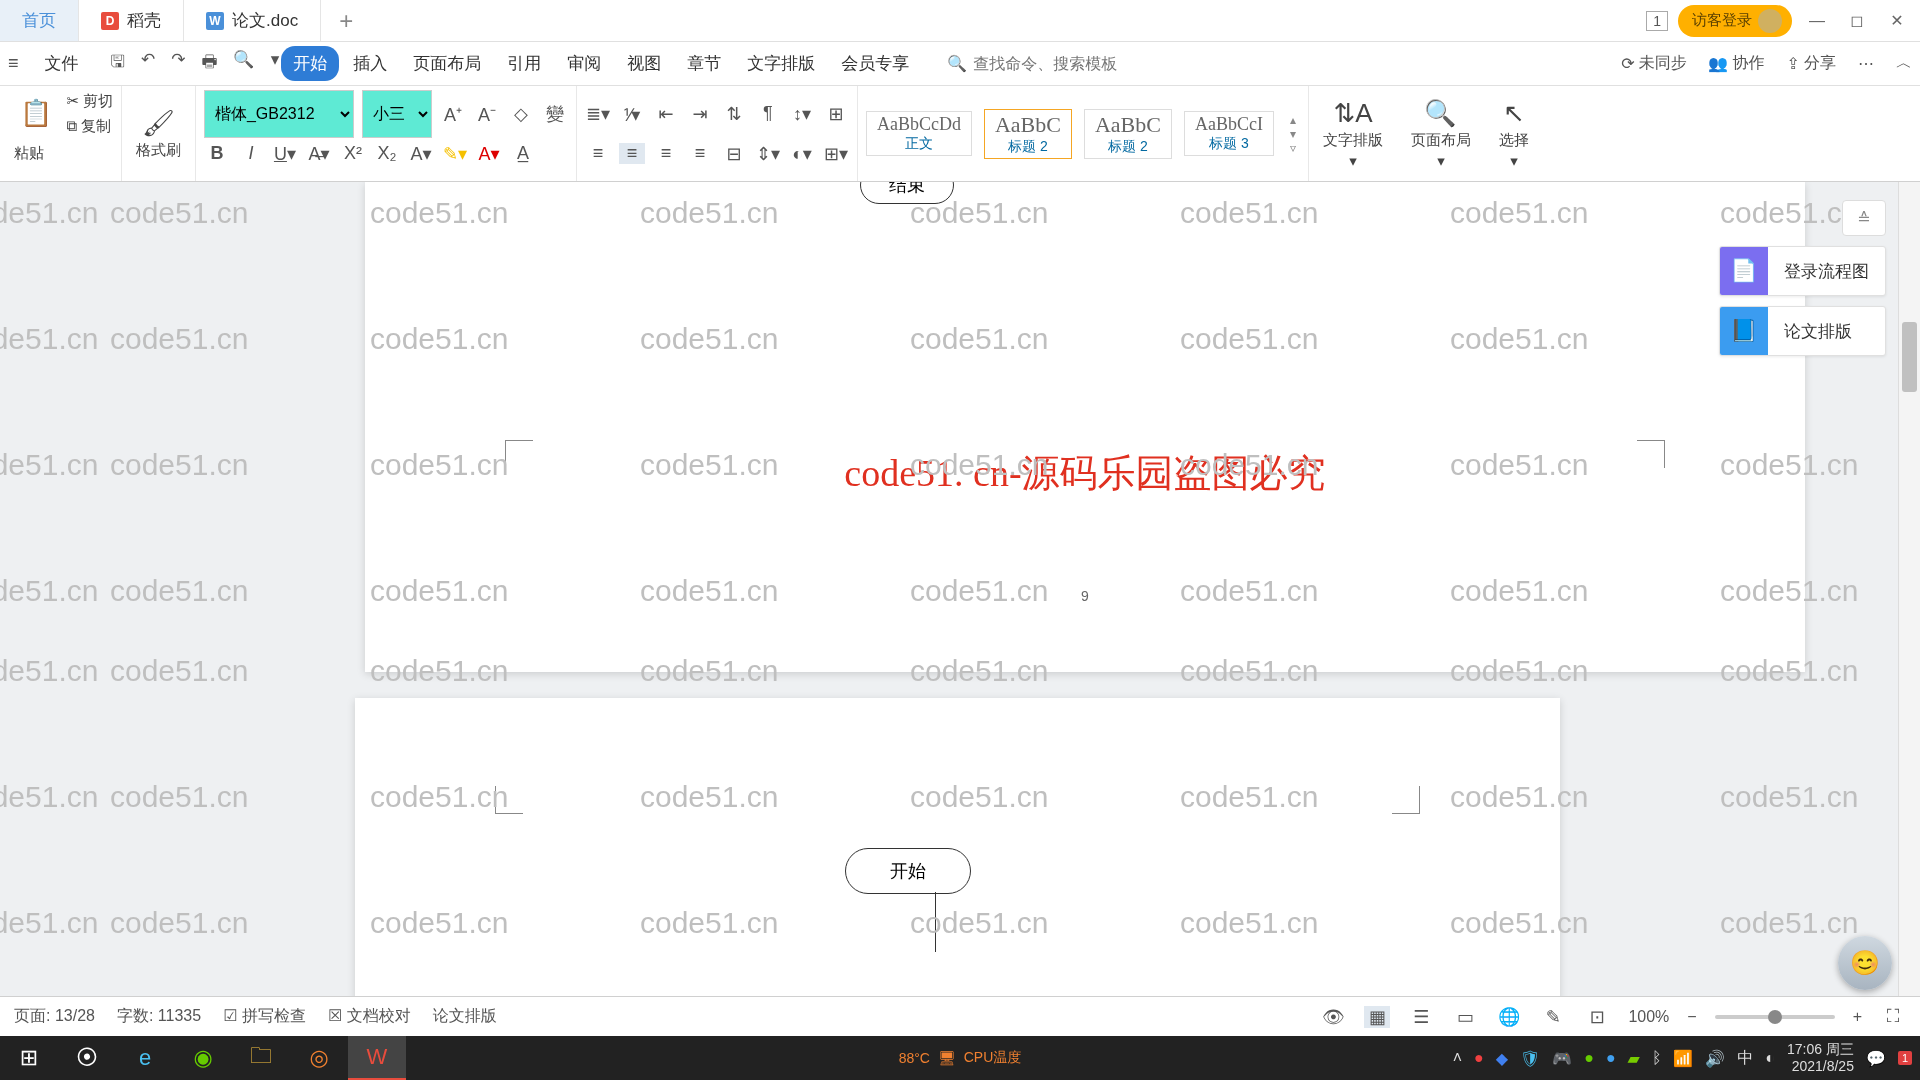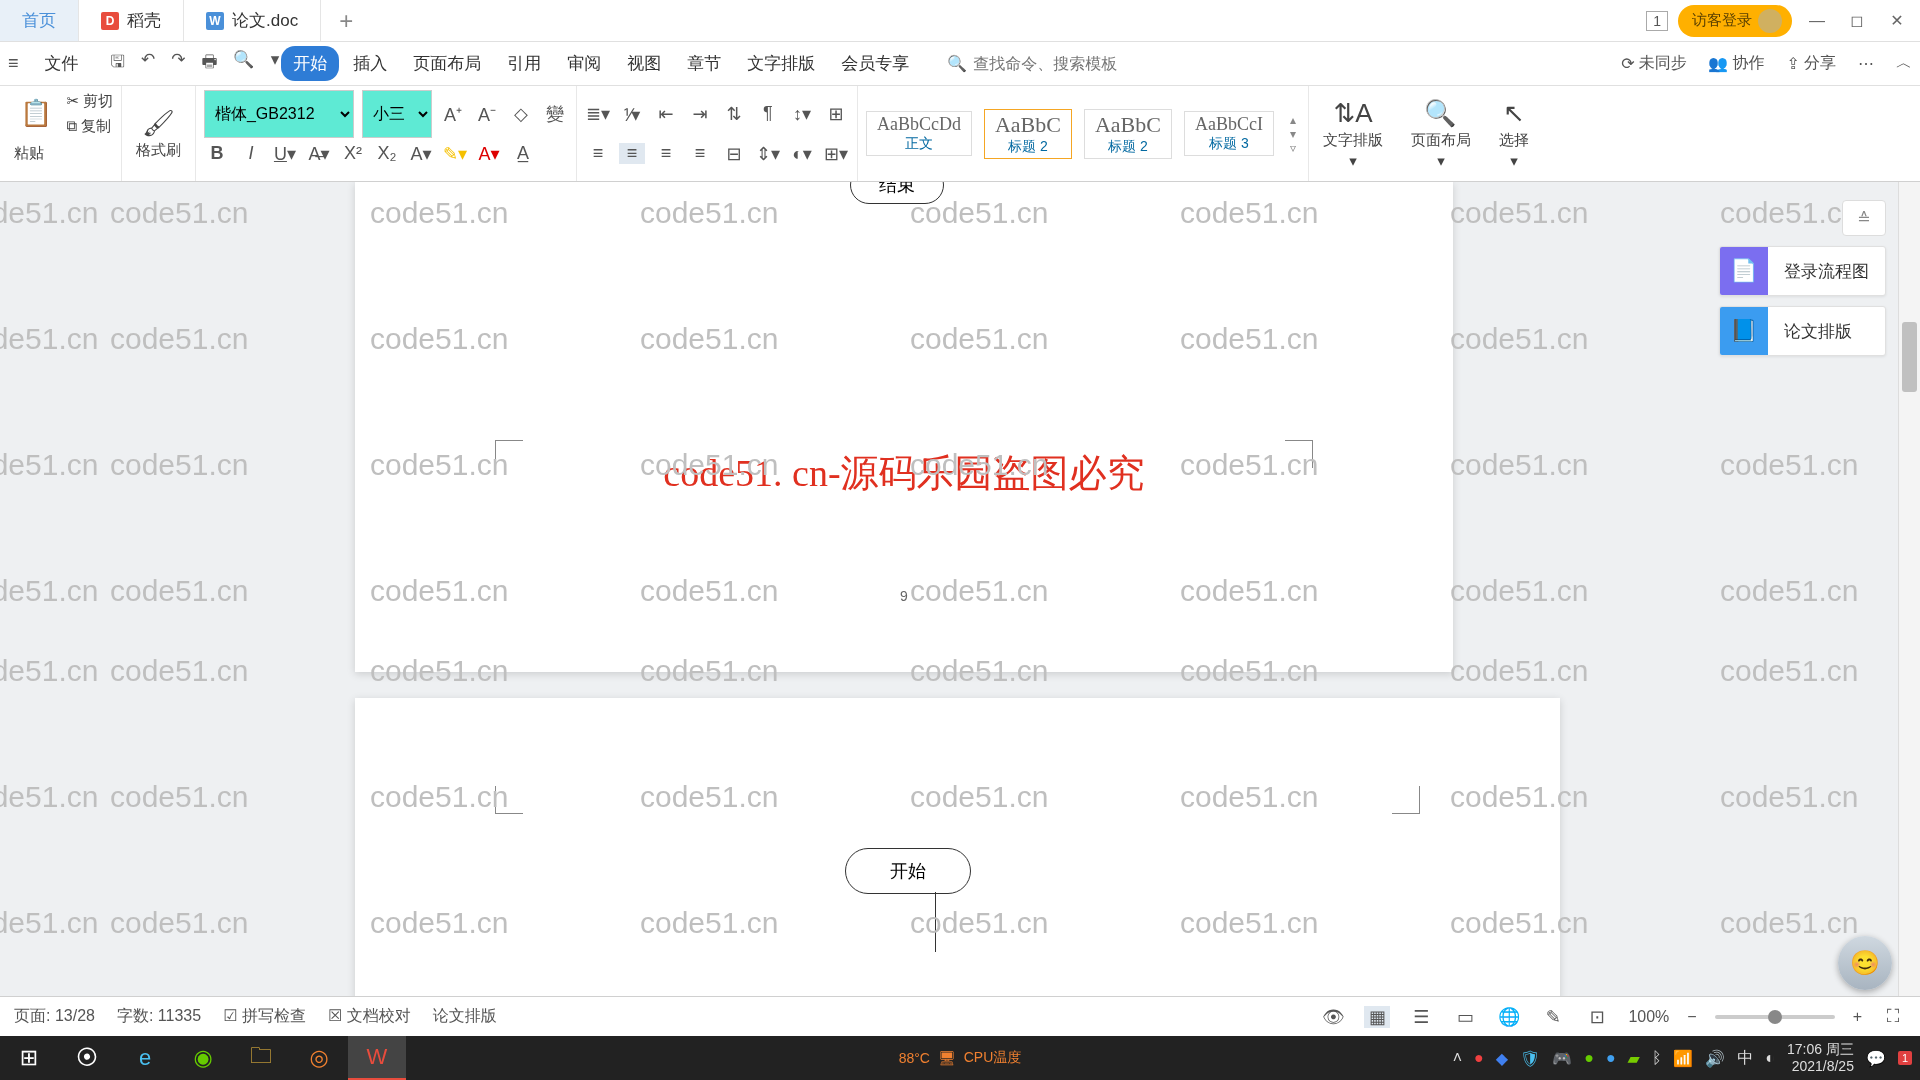--- a/index.html
+++ b/index.html
@@ -45,21 +45,21 @@
 .ribico { width:26px; text-align:center; font-size:18px; color:#555; cursor:pointer; }
 .style-box { border:1px solid #ddd; padding:2px 10px; text-align:center; cursor:pointer; min-width:86px; }
 .style-box.sel { border:1px solid #f5a623; }
 .style-prev { font-family:serif; font-size:18px; color:#666; }
 .style-name { font-size:14px; color:#0369a1; }
 
 
 .docarea { position:absolute; top:182px; bottom:44px; left:0; right:22px; background:#eef0f2; overflow:hidden; }
 .wm { position:absolute; color:#bfbfbf; font-size:30px; font-weight:300; pointer-events:none; }
 .page { position:absolute; background:#fff; box-shadow:0 2px 8px rgba(0,0,0,.15); }
-.page1 { left:355px; top:0; width:1098px; height:490px; }
+.page1 { left:365px; top:0; width:1440px; height:490px; }
 .page2 { left:355px; top:516px; width:1205px; height:450px; }
 .flowbox { position:absolute; border:1.5px solid #333; border-radius:26px; background:#fff; display:flex; align-items:center; justify-content:center; font-size:18px; padding:6px 28px; }
 .caption { position:absolute; width:100%; text-align:center; font-size:20px; color:#222; font-family:SimSun,serif; }
 .redtext { position:absolute; width:100%; text-align:center; font-size:38px; color:#e03020; font-family:SimSun,serif; }
 .pgnum { position:absolute; width:100%; text-align:center; bottom:68px; font-size:14px; color:#666; }
 .corner { position:absolute; width:28px; height:28px; }
 .corner.tl { border-left:1px solid #888; border-top:1px solid #888; }
 .corner.tr { border-right:1px solid #888; border-top:1px solid #888; }
 
 

